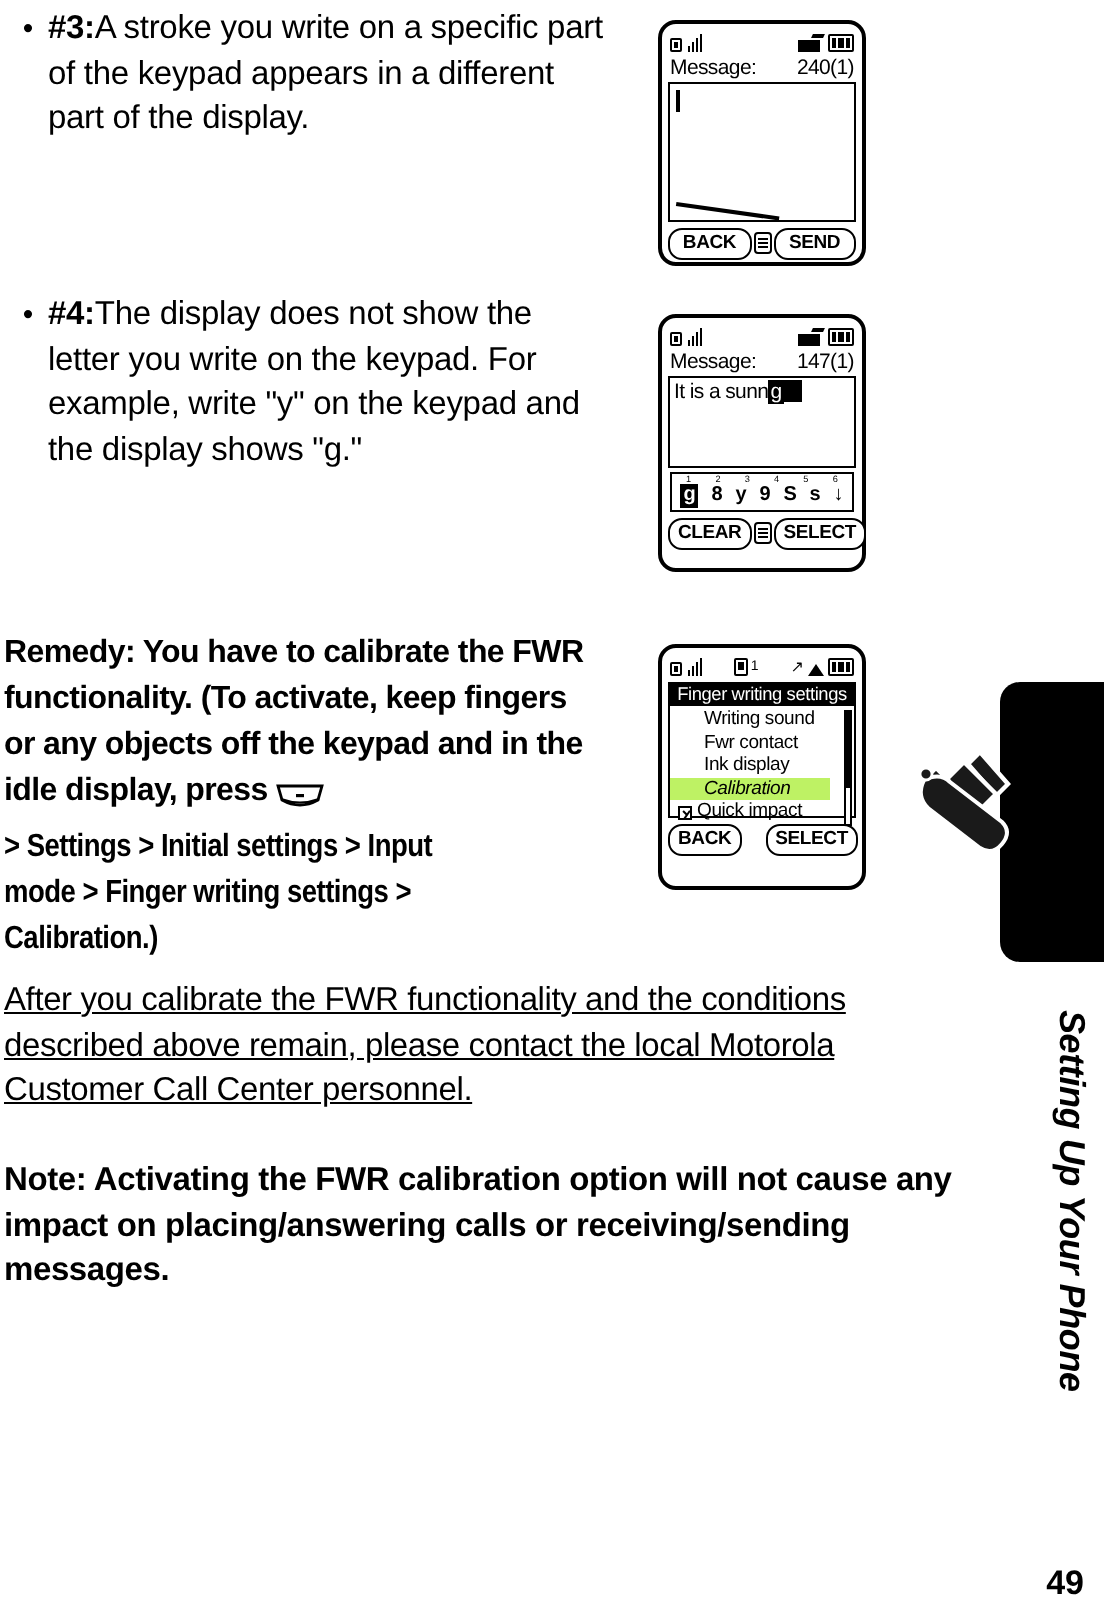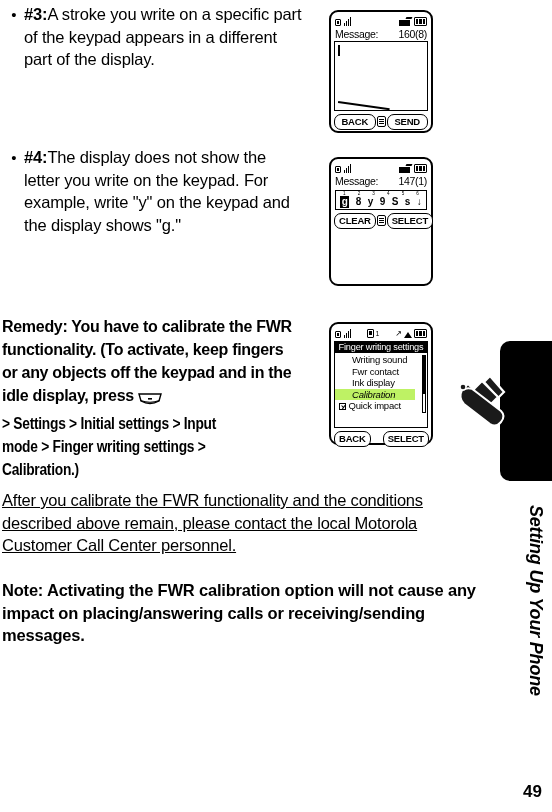--- a/index.html
+++ b/index.html
@@ -226,21 +226,21 @@
   .menu-title {
     background:#000; color:#fff;
     font-size:9.2px; line-height:12px;
     text-align:center;
     letter-spacing:-0.2px;
     margin-top:1px;
   }
   .menu-body {
     border:1.3px solid #000;
     border-top:none;
-    height:75px;
+    height:56px;
     position:relative;
     padding:1px 12px 0 0;
   }
   .menu-item {
     font-size:9.5px; line-height:11.6px;
     padding-left:17px;
     letter-spacing:-0.2px;
     white-space:nowrap;
   }
   .menu-item.sel { background:#bef264;font-style:italic; }
@@ -342,21 +342,21 @@
         <span class="msg-icon"></span>
         <span class="batt">
             <i></i>
             <i></i>
             <i></i>
           </span>
       </div>
     </div>
     <div class="hdr-row">
       <span>Message:</span>
-      <span>160(8)</span>
+      <span>240(1)</span>
     </div>
     <div class="screen-box p1-box">
       <div class="caret"></div>
       <div class="stroke-line"></div>
     </div>
     <div class="softkeys">
       <div class="sk">BACK</div>
       <div class="sk-menu">
           <i></i>
           <i></i>
@@ -382,20 +382,23 @@
         <span class="batt">
             <i></i>
             <i></i>
             <i></i>
           </span>
       </div>
     </div>
     <div class="hdr-row">
       <span>Message:</span>
       <span>147(1)</span>
+    </div>
+    <div class="screen-box p2-box">
+      <div class="typed-text"><span>It is a sunn</span><span class="hl">g</span><span class="hl-blank"></span></div>
     </div>
     <div class="cand-wrap">
       <div class="cand-nums">
         <span>1</span>
         <span>2</span>
         <span>3</span>
         <span>4</span>
         <span>5</span>
         <span>6</span>
       </div>

